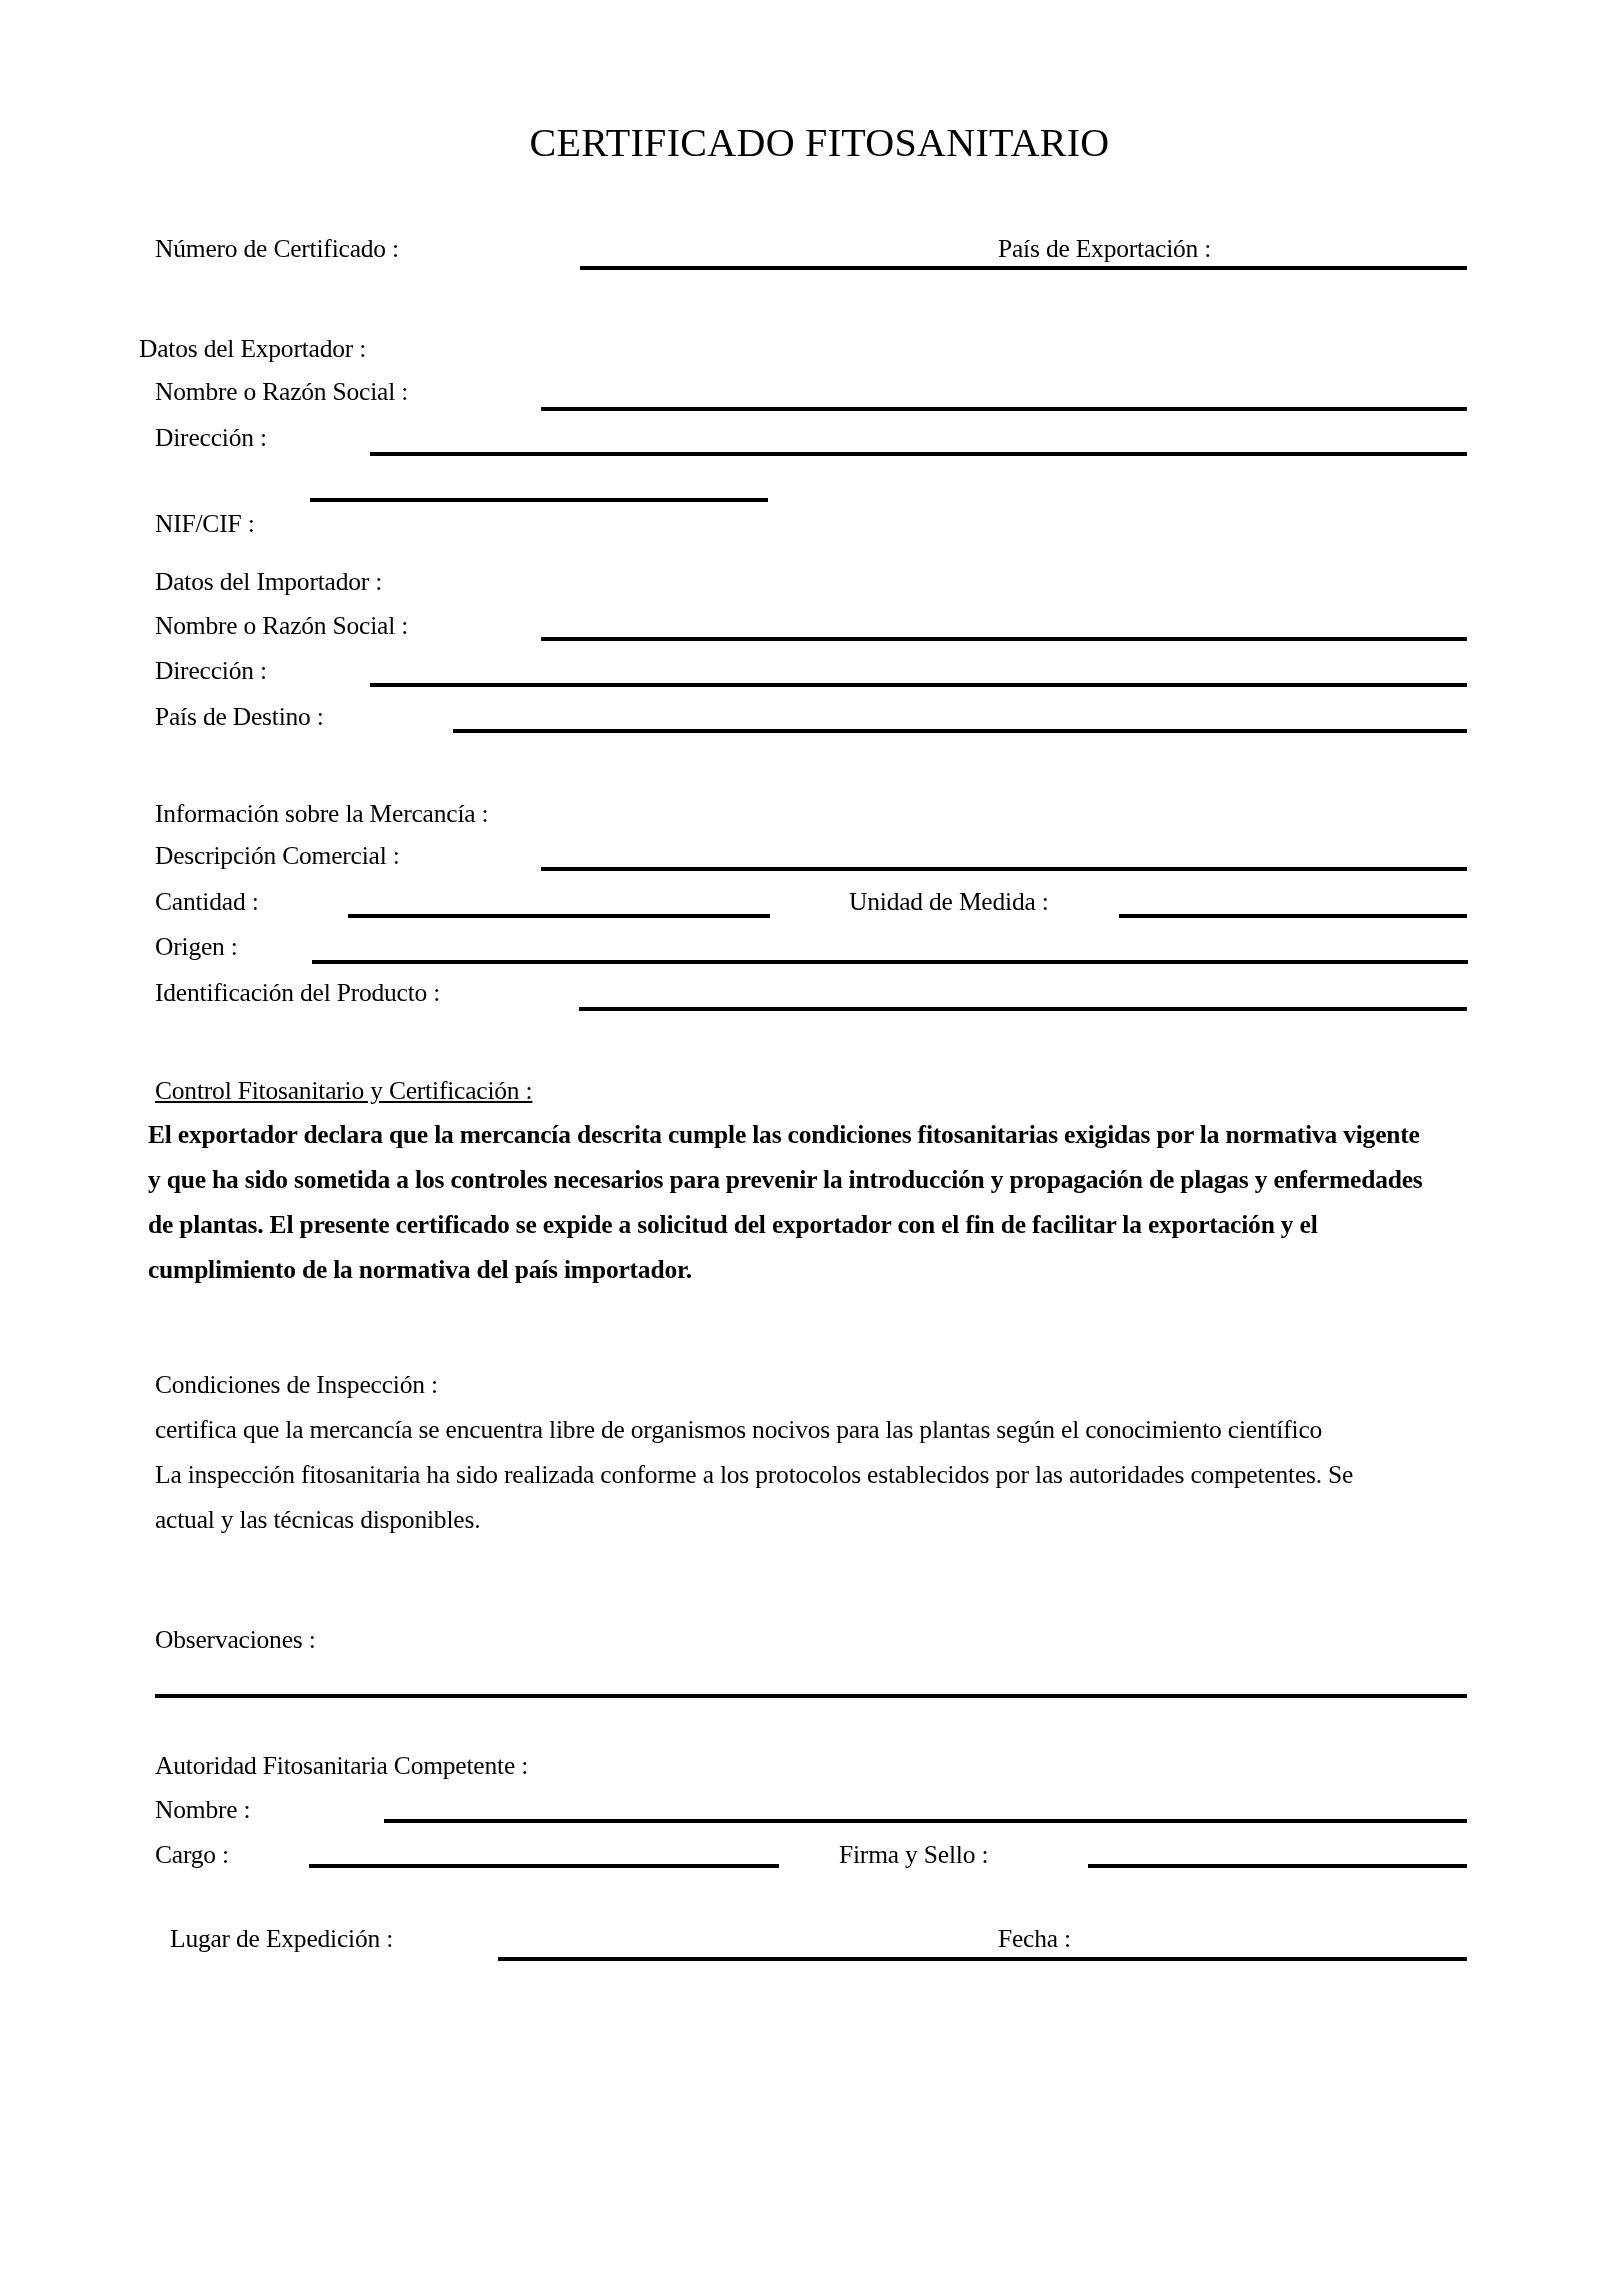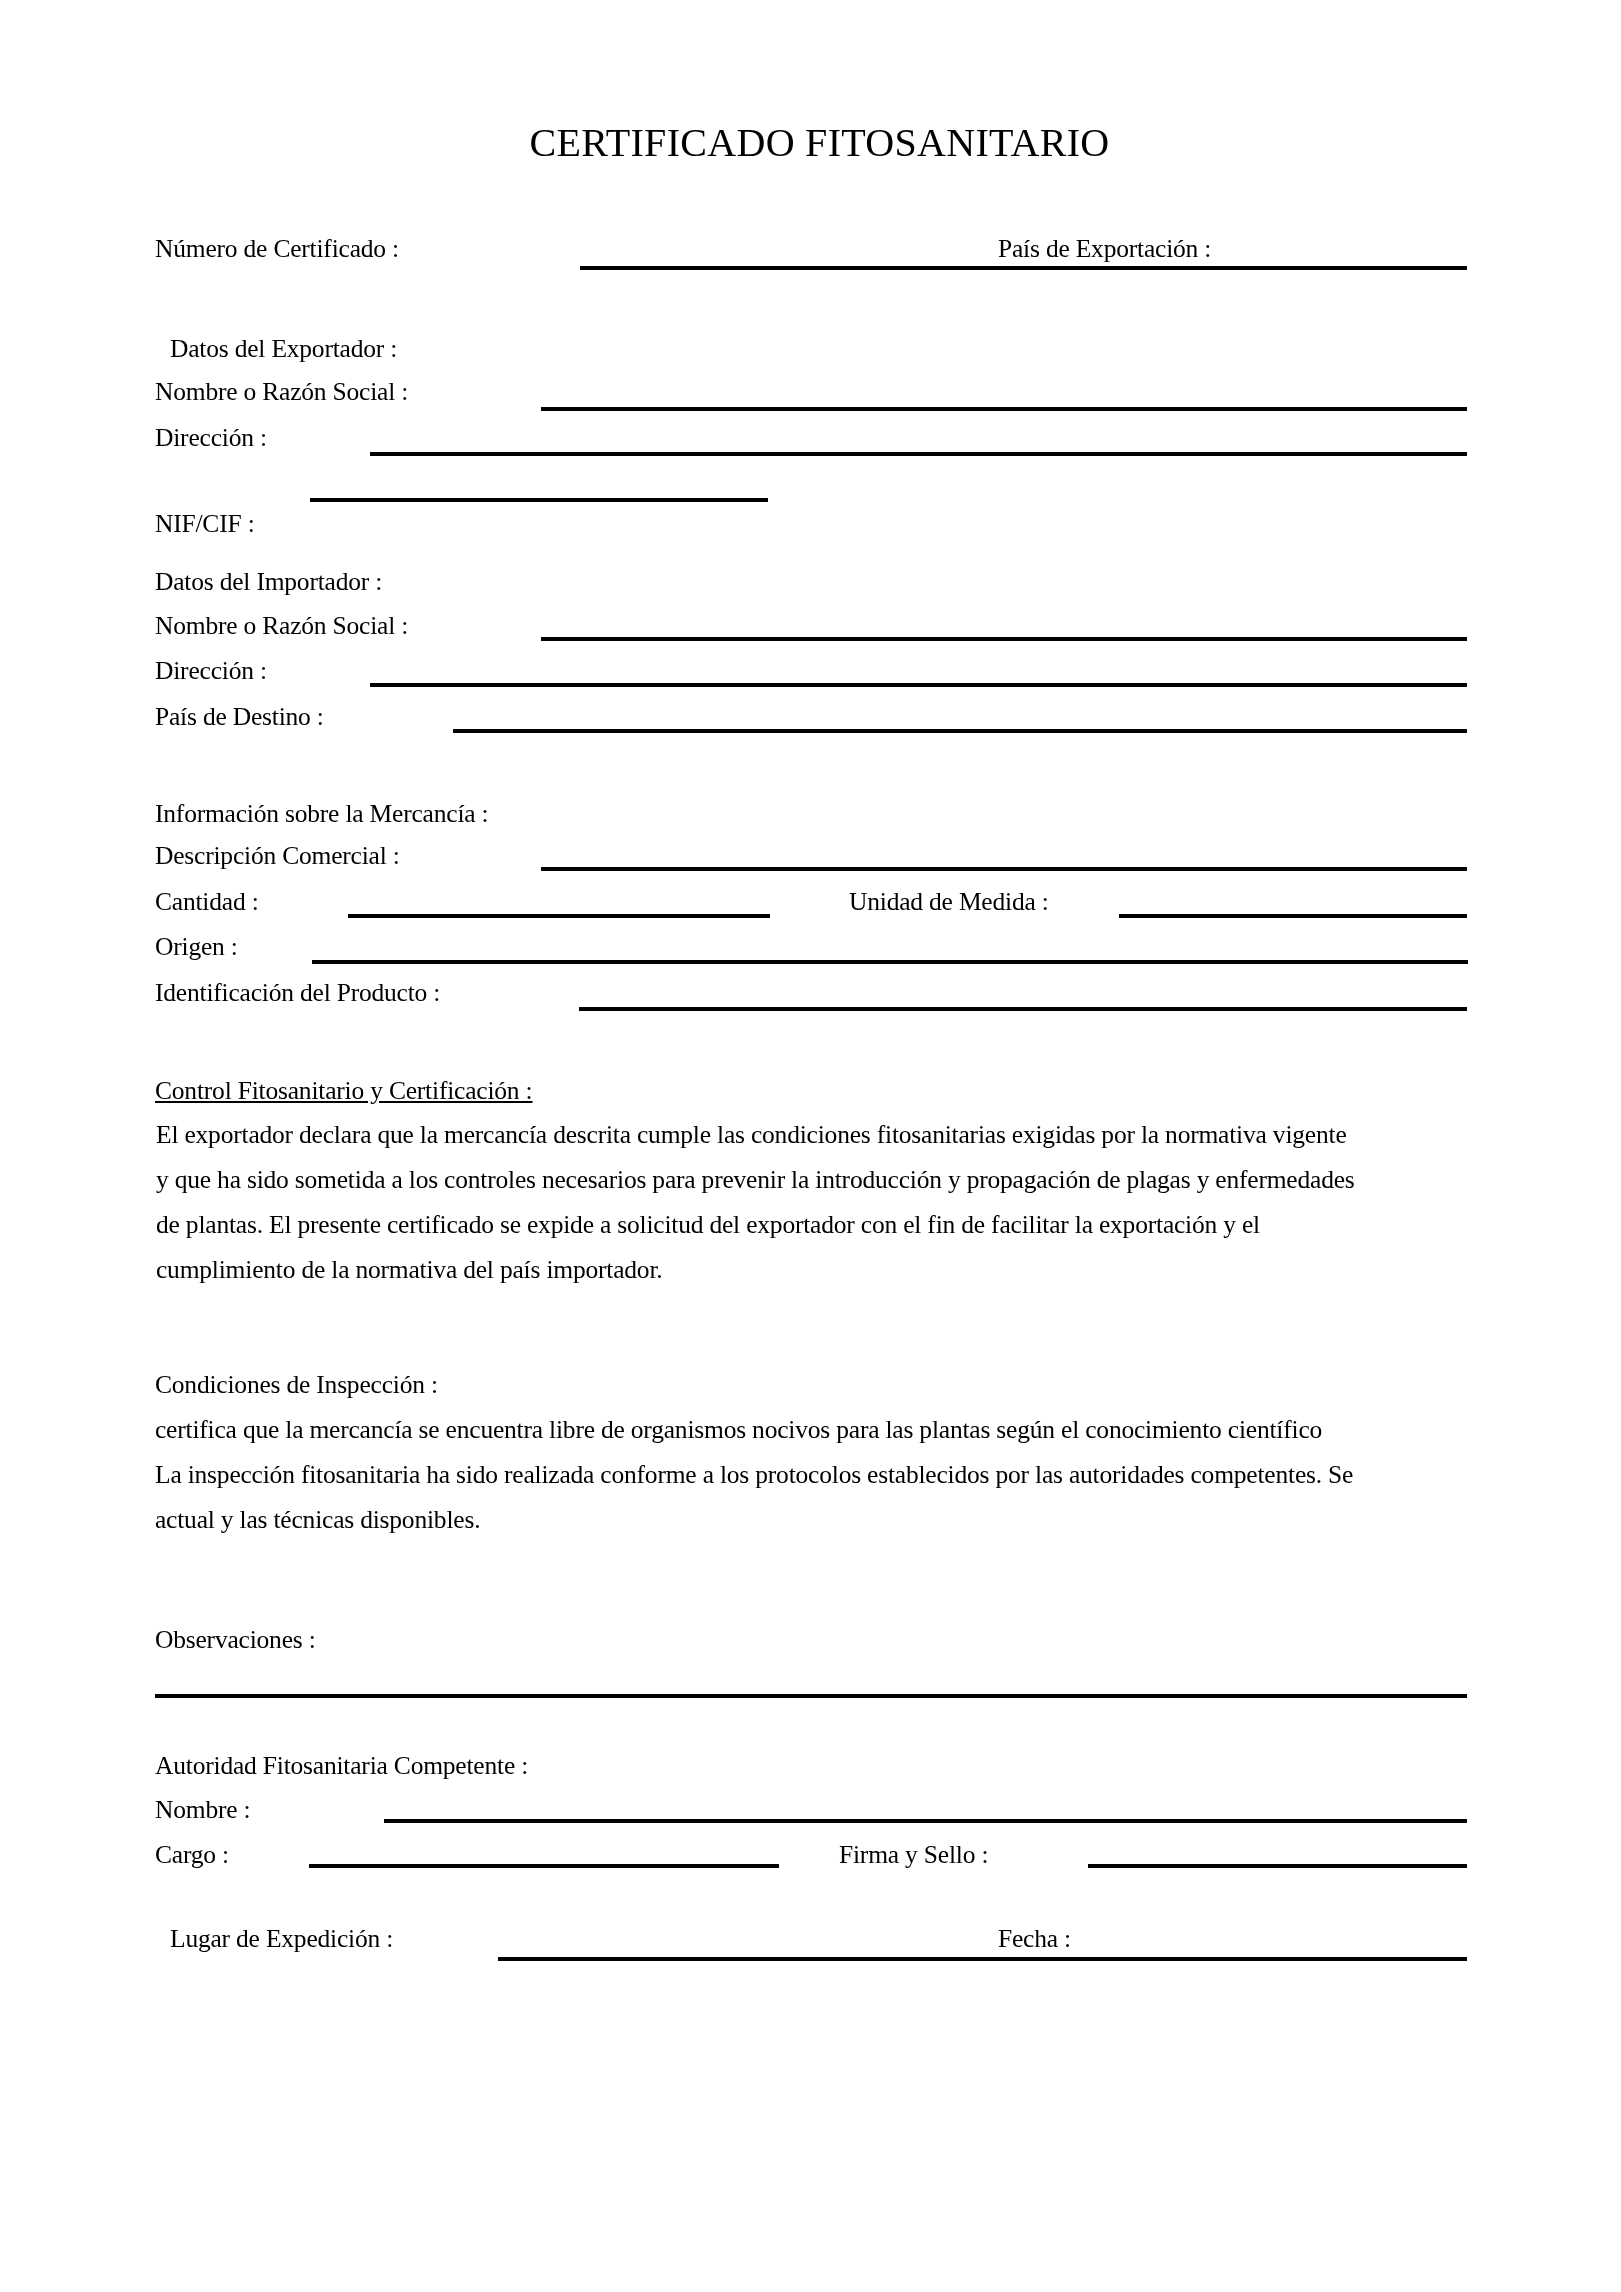--- a/index.html
+++ b/index.html
@@ -50,21 +50,21 @@
 <body>
 
 <div class="doc-page">
 
   <div class="doc-title" style="top:123px;padding-left:9px;">CERTIFICADO FITOSANITARIO</div>
 
   <div class="lbl" style="left:155px; top:234px;">Número de Certificado :</div>
   <div class="fieldline" style="left:580px; top:266px; width:887px;"></div>
   <div class="lbl" style="left:998px; top:234px;">País de Exportación :</div>
 
-  <div class="heading" style="left:170px; top:334px;">Datos del Exportador :</div>
+  <div class="heading" style="left:139px; top:334px;">Datos del Exportador :</div>
   <div class="lbl" style="left:155px; top:377px;">Nombre o Razón Social :</div>
   <div class="fieldline" style="left:541px; top:407px; width:926px;"></div>
   <div class="lbl" style="left:155px; top:423px;">Dirección :</div>
   <div class="fieldline" style="left:370px; top:452px; width:1097px;"></div>
   <div class="lbl" style="left:155px; top:469px;margin-top:40px;">NIF/CIF :</div>
   <div class="fieldline" style="left:310px; top:498px; width:458px;"></div>
 
   <div class="heading" style="left:155px; top:567px;">Datos del Importador :</div>
   <div class="lbl" style="left:155px; top:611px;">Nombre o Razón Social :</div>
   <div class="fieldline" style="left:541px; top:637px; width:926px;"></div>
@@ -79,21 +79,21 @@
   <div class="lbl" style="left:155px; top:887px;">Cantidad :</div>
   <div class="fieldline" style="left:348px; top:914px; width:422px;"></div>
   <div class="lbl" style="left:849px; top:887px;">Unidad de Medida :</div>
   <div class="fieldline" style="left:1119px; top:914px; width:348px;"></div>
   <div class="lbl" style="left:155px; top:932px;">Origen :</div>
   <div class="fieldline" style="left:312px; top:960px; width:1156px;"></div>
   <div class="lbl" style="left:155px; top:978px;">Identificación del Producto :</div>
   <div class="fieldline" style="left:579px; top:1007px; width:888px;"></div>
 
   <div class="heading" style="left:155px; top:1076px;text-decoration:underline;">Control Fitosanitario y Certificación :</div>
-  <div class="para" style="left:156px; top:1112px;">
+  <div class="para" style="left:148px; top:1112px;font-weight:bold;">
     <div>El exportador declara que la mercancía descrita cumple las condiciones fitosanitarias exigidas por la normativa vigente</div>
     <div>y que ha sido sometida a los controles necesarios para prevenir la introducción y propagación de plagas y enfermedades</div>
     <div>de plantas. El presente certificado se expide a solicitud del exportador con el fin de facilitar la exportación y el</div>
     <div>cumplimiento de la normativa del país importador.</div>
   </div>
 
   <div class="heading" style="left:155px; top:1370px;">Condiciones de Inspección :</div>
   <div class="para" style="left:155px; top:1407px;">
     <div>certifica que la mercancía se encuentra libre de organismos nocivos para las plantas según el conocimiento científico</div>
     <div>La inspección fitosanitaria ha sido realizada conforme a los protocolos establecidos por las autoridades competentes. Se</div>

